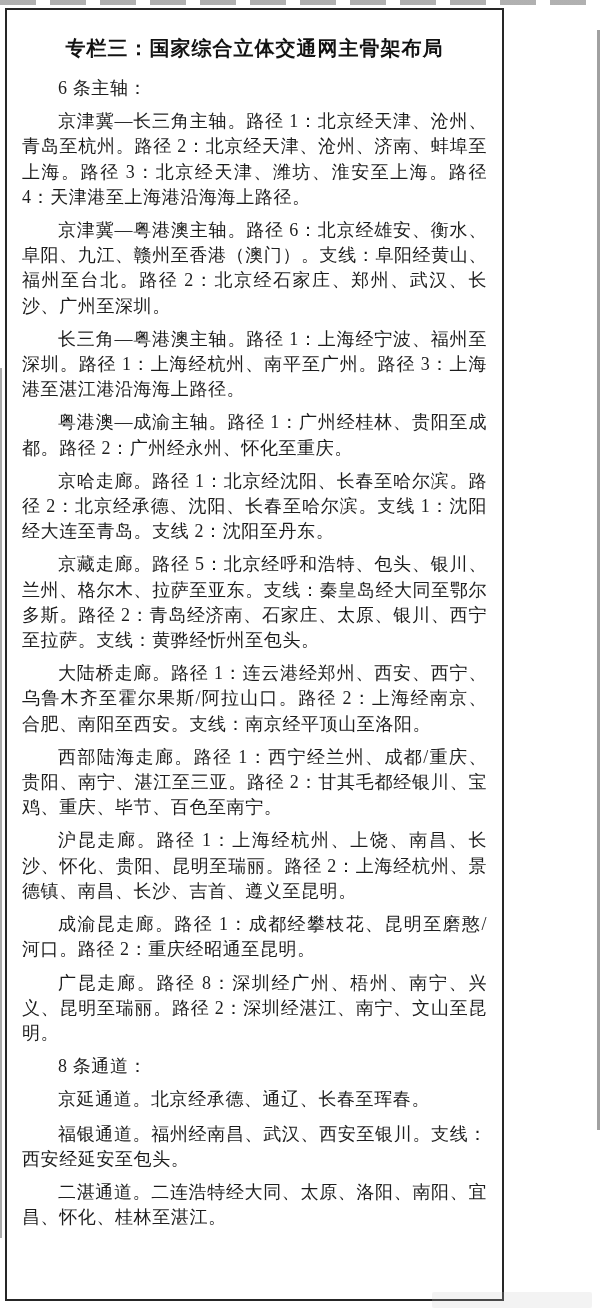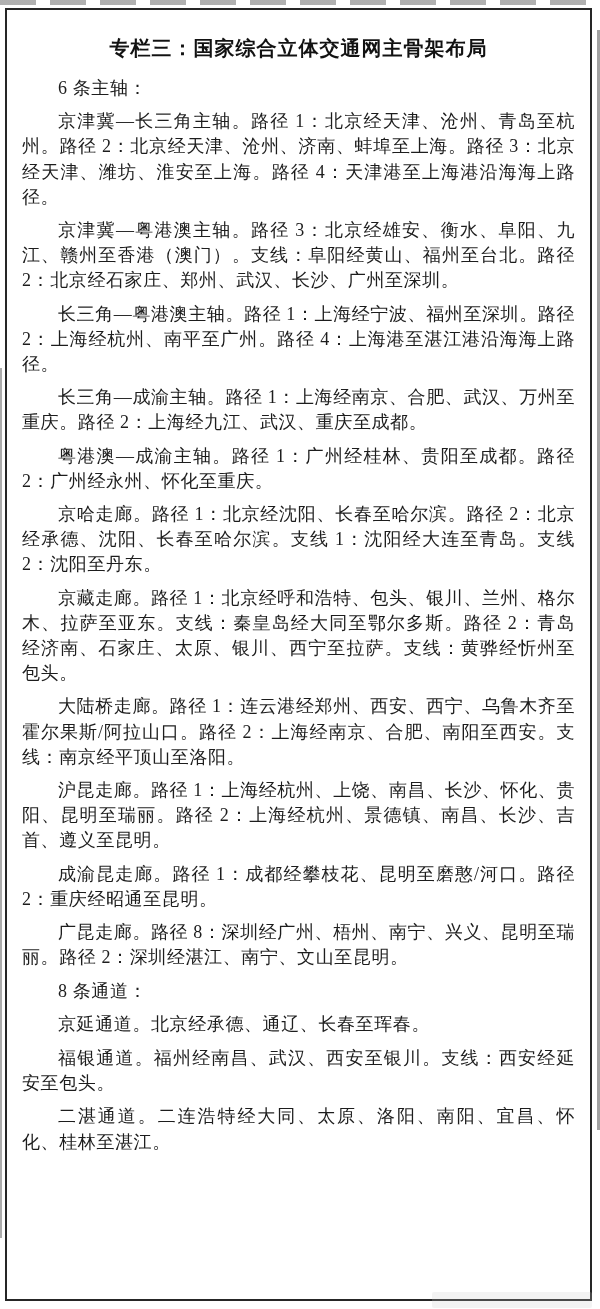--- a/index.html
+++ b/index.html
@@ -20,21 +20,21 @@
   .edge-right {
     position: absolute; top: 30px; right: 0; width: 3px; height: 1100px;
     background: #898989; opacity: .8;
   }
   .edge-left {
     position: absolute; top: 368px; left: 0; width: 2px; height: 870px;
     background: #979797; opacity: .8;
   }
   .panel {
     position: absolute; left: 5px; top: 8px;
-    width: 587px; height: 1293px;
+    width: 499px; height: 1293px;
     border: 2px solid #262626;
     background: #fff;
     box-sizing: border-box;
     padding: 4px 7px 16px 7px;
     overflow: hidden;
   }
   .panel-title {
     margin: 21px 0 14px 0;
     text-align: center;
     font-size: 20px;
@@ -65,28 +65,28 @@
 <div class="page">
   <div class="edge-top"></div>
   <div class="edge-right"></div>
   <div class="edge-left"></div>
 
   <div class="panel">
     <div class="panel-title">专栏三：国家综合立体交通网主骨架布局</div>
 
     <p class="blk">6 条主轴：</p>
     <p class="blk">京津冀—长三角主轴。路径 1：北京经天津、沧州、青岛至杭州。路径 2：北京经天津、沧州、济南、蚌埠至上海。路径 3：北京经天津、潍坊、淮安至上海。路径 4：天津港至上海港沿海海上路径。</p>
-    <p class="blk">京津冀—粤港澳主轴。路径 3：北京经雄安、衡水、阜阳、九江、赣州至香港（澳门）。支线：阜阳经黄山、福州至台北。路径 2：北京经石家庄、郑州、武汉、长沙、广州至深圳。</p>
-    <p class="blk">长三角—粤港澳主轴。路径 1：上海经宁波、福州至深圳。路径 2：上海经杭州、南平至广州。路径 4：上海港至湛江港沿海海上路径。</p>
-    <p class="blk">长三角—成渝主轴。路径 1：上海经南京、合肥、武汉、万州至重庆。路径 2：上海经九江、武汉、重庆至成都。</p>
+    <p class="blk">京津冀—粤港澳主轴。路径 6：北京经雄安、衡水、阜阳、九江、赣州至香港（澳门）。支线：阜阳经黄山、福州至台北。路径 2：北京经石家庄、郑州、武汉、长沙、广州至深圳。</p>
+    <p class="blk">长三角—粤港澳主轴。路径 1：上海经宁波、福州至深圳。路径 1：上海经杭州、南平至广州。路径 3：上海港至湛江港沿海海上路径。</p>
     <p class="blk">粤港澳—成渝主轴。路径 1：广州经桂林、贵阳至成都。路径 2：广州经永州、怀化至重庆。</p>
 
     <p class="blk">京哈走廊。路径 1：北京经沈阳、长春至哈尔滨。路径 2：北京经承德、沈阳、长春至哈尔滨。支线 1：沈阳经大连至青岛。支线 2：沈阳至丹东。</p>
-    <p class="blk">京藏走廊。路径 1：北京经呼和浩特、包头、银川、兰州、格尔木、拉萨至亚东。支线：秦皇岛经大同至鄂尔多斯。路径 2：青岛经济南、石家庄、太原、银川、西宁至拉萨。支线：黄骅经忻州至包头。</p>
+    <p class="blk">京藏走廊。路径 5：北京经呼和浩特、包头、银川、兰州、格尔木、拉萨至亚东。支线：秦皇岛经大同至鄂尔多斯。路径 2：青岛经济南、石家庄、太原、银川、西宁至拉萨。支线：黄骅经忻州至包头。</p>
     <p class="blk">大陆桥走廊。路径 1：连云港经郑州、西安、西宁、乌鲁木齐至霍尔果斯/阿拉山口。路径 2：上海经南京、合肥、南阳至西安。支线：南京经平顶山至洛阳。</p>
+    <p class="blk">西部陆海走廊。路径 1：西宁经兰州、成都/重庆、贵阳、南宁、湛江至三亚。路径 2：甘其毛都经银川、宝鸡、重庆、毕节、百色至南宁。</p>
     <p class="blk">沪昆走廊。路径 1：上海经杭州、上饶、南昌、长沙、怀化、贵阳、昆明至瑞丽。路径 2：上海经杭州、景德镇、南昌、长沙、吉首、遵义至昆明。</p>
     <p class="blk">成渝昆走廊。路径 1：成都经攀枝花、昆明至磨憨/河口。路径 2：重庆经昭通至昆明。</p>
     <p class="blk">广昆走廊。路径 8：深圳经广州、梧州、南宁、兴义、昆明至瑞丽。路径 2：深圳经湛江、南宁、文山至昆明。</p>
 
     <p class="blk">8 条通道：</p>
     <p class="blk">京延通道。北京经承德、通辽、长春至珲春。</p>
     <p class="blk gap-before">福银通道。福州经南昌、武汉、西安至银川。支线：西安经延安至包头。</p>
     <p class="blk">二湛通道。二连浩特经大同、太原、洛阳、南阳、宜昌、怀化、桂林至湛江。</p>
 
   </div>

